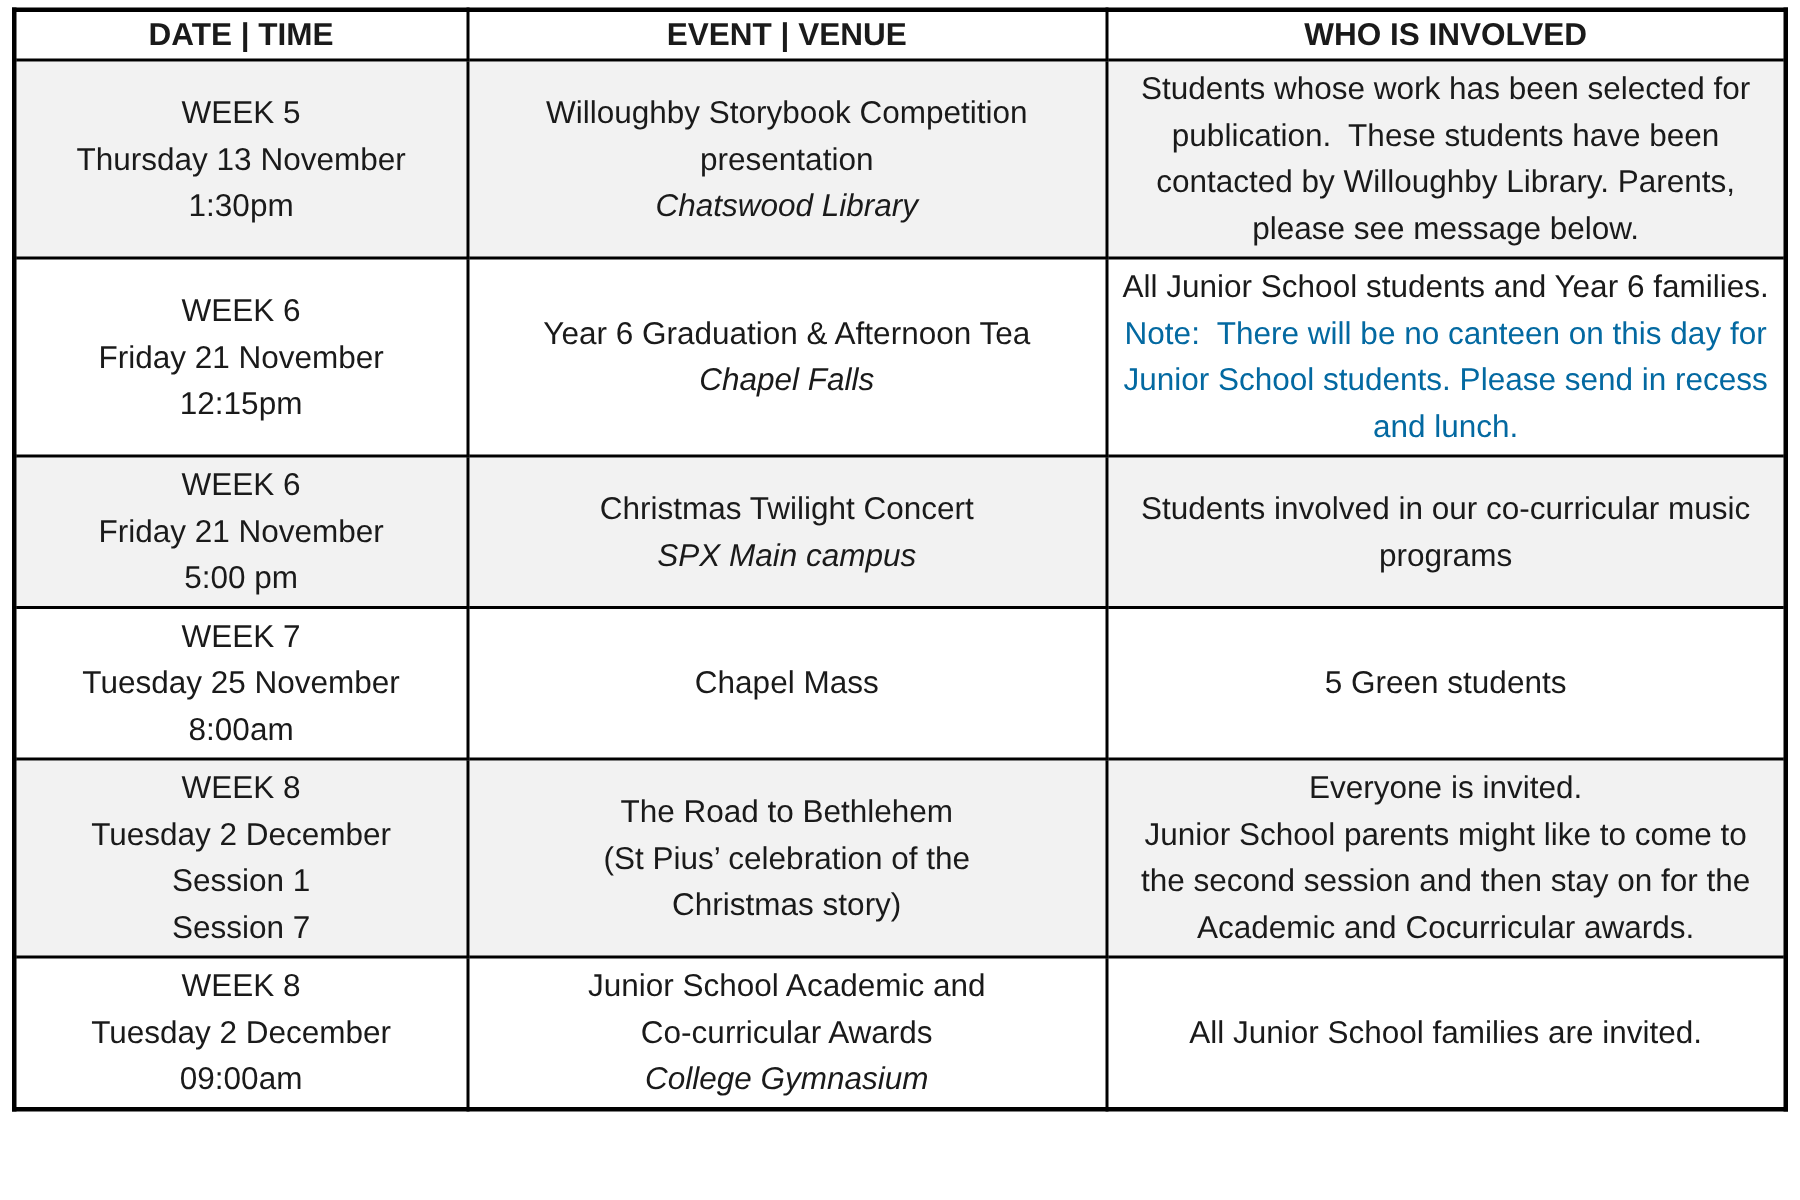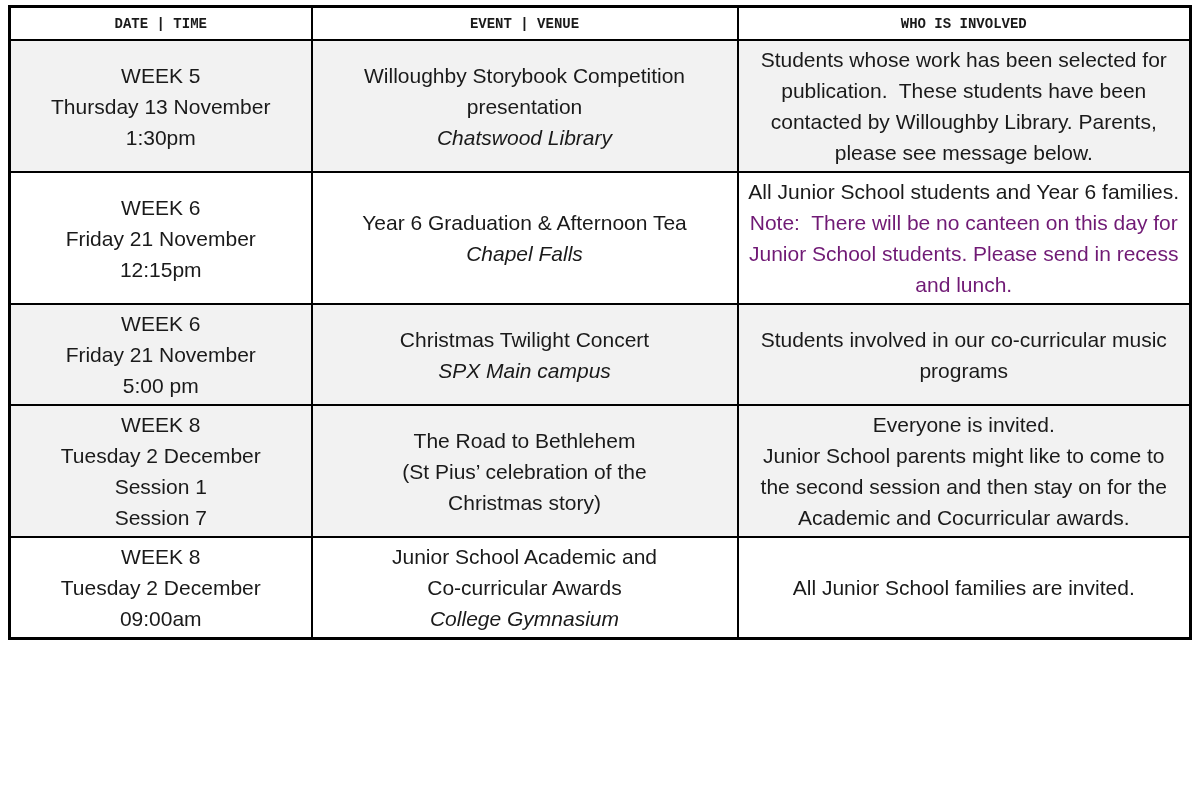--- a/index.html
+++ b/index.html
@@ -21,27 +21,26 @@
     width: 1181px;
     border: 3px solid #000;
   }
   table.events th,
   table.events td {
     border: 2px solid #000;
     overflow: hidden;
   }
   table.events th {
     height: 31px;
-    font-size: 14px;
+    font-size: 21px;
     font-weight: bold;
     text-align: center;
     vertical-align: middle;
     padding: 0 4px;
     background: #ffffff;
-    font-family: Liberation Mono, monospace;
   }
   table.events td {
     font-size: 21px;
     line-height: 31px;
     vertical-align: middle;
     padding: 3px 8px;
   }
   td.date-cell, td.event-cell {
     text-align: center;
     margin-top: 32px;
@@ -93,35 +92,48 @@
             <div class="line">WEEK 6</div>
             <div class="line bold">Friday 21 November</div>
             <div class="line">12:15pm</div>
           </td>
           <td class="cell event-cell">
             <div class="line bold">Year 6 Graduation &amp; Afternoon Tea</div>
             <div class="line italic">Chapel Falls</div>
           </td>
           <td class="cell who-cell">
             <div class="para">All Junior School students and Year 6 families.</div>
-            <div class="para bold" style="color: #701a75;">Note:&nbsp; There will be no canteen on this day for Junior School students. Please send in recess and lunch.</div>
+            <div class="para bold" style="color: #0369a1;">Note:&nbsp; There will be no canteen on this day for Junior School students. Please send in recess and lunch.</div>
           </td>
         </tr>
         <tr style="background: rgb(242, 242, 242);">
           <td class="cell date-cell">
             <div class="line">WEEK 6</div>
             <div class="line bold">Friday 21 November</div>
             <div class="line">5:00 pm</div>
           </td>
           <td class="cell event-cell">
             <div class="line bold">Christmas Twilight Concert</div>
             <div class="line italic">SPX Main campus</div>
           </td>
           <td class="cell who-cell">
             <div class="para">Students involved in our co-curricular music programs</div>
+          </td>
+        </tr>
+        <tr style="background: rgb(255, 255, 255);">
+          <td class="cell date-cell">
+            <div class="line">WEEK 7</div>
+            <div class="line bold">Tuesday 25 November</div>
+            <div class="line">8:00am</div>
+          </td>
+          <td class="cell event-cell">
+            <div class="line bold">Chapel Mass</div>
+          </td>
+          <td class="cell who-cell">
+            <div class="para">5 Green students</div>
           </td>
         </tr>
         <tr style="background: rgb(242, 242, 242);">
           <td class="cell date-cell">
             <div class="line">WEEK 8</div>
             <div class="line bold">Tuesday 2 December</div>
             <div class="line">Session 1</div>
             <div class="line">Session 7</div>
           </td>
           <td class="cell event-cell">

